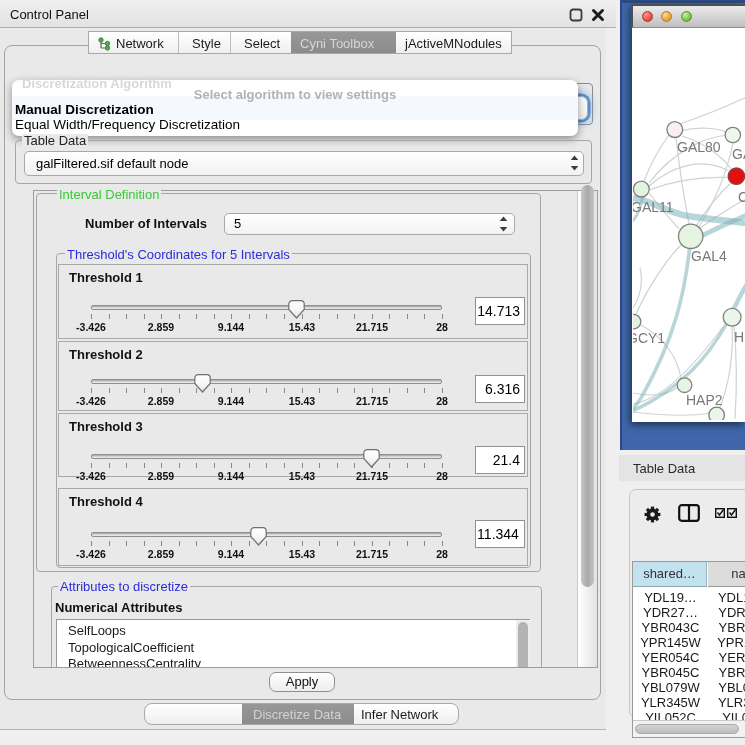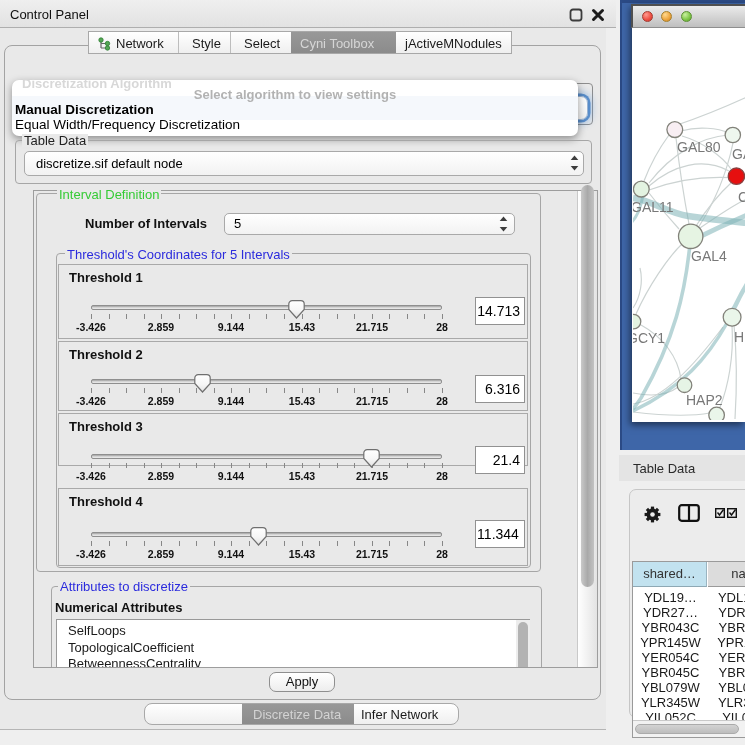--- a/index.html
+++ b/index.html
@@ -56,21 +56,21 @@
 
 <div class="a" style="left:12px;top:80px;width:566px;height:56px;background:#ffffff;border-radius:7px;box-shadow:0 3px 9px rgba(0,0,0,0.4);"></div>
 <div class="a" style="left:12px;top:96px;width:566px;height:24px;background:rgba(130,165,220,0.08);"></div>
 <div class="a" style="left:22px;top:77px;font-size:13px;line-height:13px;color:#d8d8d8;font-weight:bold;">Discretization Algorithm</div>
 <div class="a" style="left:12px;top:87px;width:566px;text-align:center;font-size:13px;color:#b2b2b2;font-weight:bold;">Select algorithm to view settings</div>
 <div class="a" style="left:15px;top:102px;font-size:13.5px;color:#000;font-weight:bold;">Manual Discretization</div>
 <div class="a" style="left:15px;top:117px;font-size:13.5px;color:#000;">Equal Width/Frequency Discretization</div>
 
 <div class="gb" style="left:15px;top:140px;width:577px;height:44px;"></div>
 <div class="gt" style="left:22px;top:134px;color:#222;">Table Data</div>
-<div class="cmb" style="left:24px;top:151px;width:560px;height:25px;line-height:23px;padding-left:11px;">discretize.sif default node</div>
+<div class="cmb" style="left:24px;top:151px;width:560px;height:25px;line-height:23px;padding-left:11px;">galFiltered.sif default node</div>
 <svg class="a" style="left:570px;top:155px;" width="9" height="16" viewBox="0 0 9 16">
     <path d="M4.5 0.5 L8.3 5 H0.7 Z" fill="#3d3d3d"></path>
     <path d="M4.5 15.5 L8.3 11 H0.7 Z" fill="#3d3d3d"></path>
   </svg>
 
 <div class="a" style="left:33px;top:190px;width:565px;height:478px;border:1px solid #9d9d9d;background:#e9e9e9;"></div>
 
 <div class="a" style="left:577px;top:191px;width:20px;height:476px;background:linear-gradient(to right,#ffffff,#e3e3e3);border-left:1px solid #c9c9c9;"></div>
 <div class="a" style="left:581px;top:185px;width:13px;height:402px;background:linear-gradient(to right,#c9c9c9,#a9a9a9 50%,#c2c2c2);border-radius:7px;"></div>
 
@@ -116,21 +116,21 @@
       <path d="M4.2 0.7 H12.8 A3.4 3.4 0 0 1 16.2 4.1 V9.4 L8.5 18 L0.8 9.4 V4.1 A3.4 3.4 0 0 1 4.2 0.7 Z" fill="url(#tg)" stroke="#6f6f6f" stroke-width="1.2"></path>
     </svg>
   <div class="lb" style="left:2px;top:53px;">-3.426</div>
     <div class="lb" style="left:72px;top:53px;">2.859</div>
     <div class="lb" style="left:142px;top:53px;">9.144</div>
     <div class="lb" style="left:213px;top:53px;">15.43</div>
     <div class="lb" style="left:283px;top:53px;">21.715</div>
     <div class="lb" style="left:353px;top:53px;">28</div>
   <div class="vb" style="top:33px;">6.316</div>
 </div>
-<div class="tp" style="top:413px;height:53px;">
+<div class="tp" style="top:413px;height:64px;">
   <div class="tt">Threshold 3</div>
     <div class="trk"></div>
     <div class="tks"></div>
   <svg class="thm" style="left:304px;" width="17" height="19" viewBox="0 0 17 19">
       <path d="M4.2 0.7 H12.8 A3.4 3.4 0 0 1 16.2 4.1 V9.4 L8.5 18 L0.8 9.4 V4.1 A3.4 3.4 0 0 1 4.2 0.7 Z" fill="url(#tg)" stroke="#6f6f6f" stroke-width="1.2"></path>
     </svg>
   <div class="lb" style="left:2px;">-3.426</div>
     <div class="lb" style="left:72px;">2.859</div>
     <div class="lb" style="left:142px;">9.144</div>
     <div class="lb" style="left:213px;">15.43</div>

